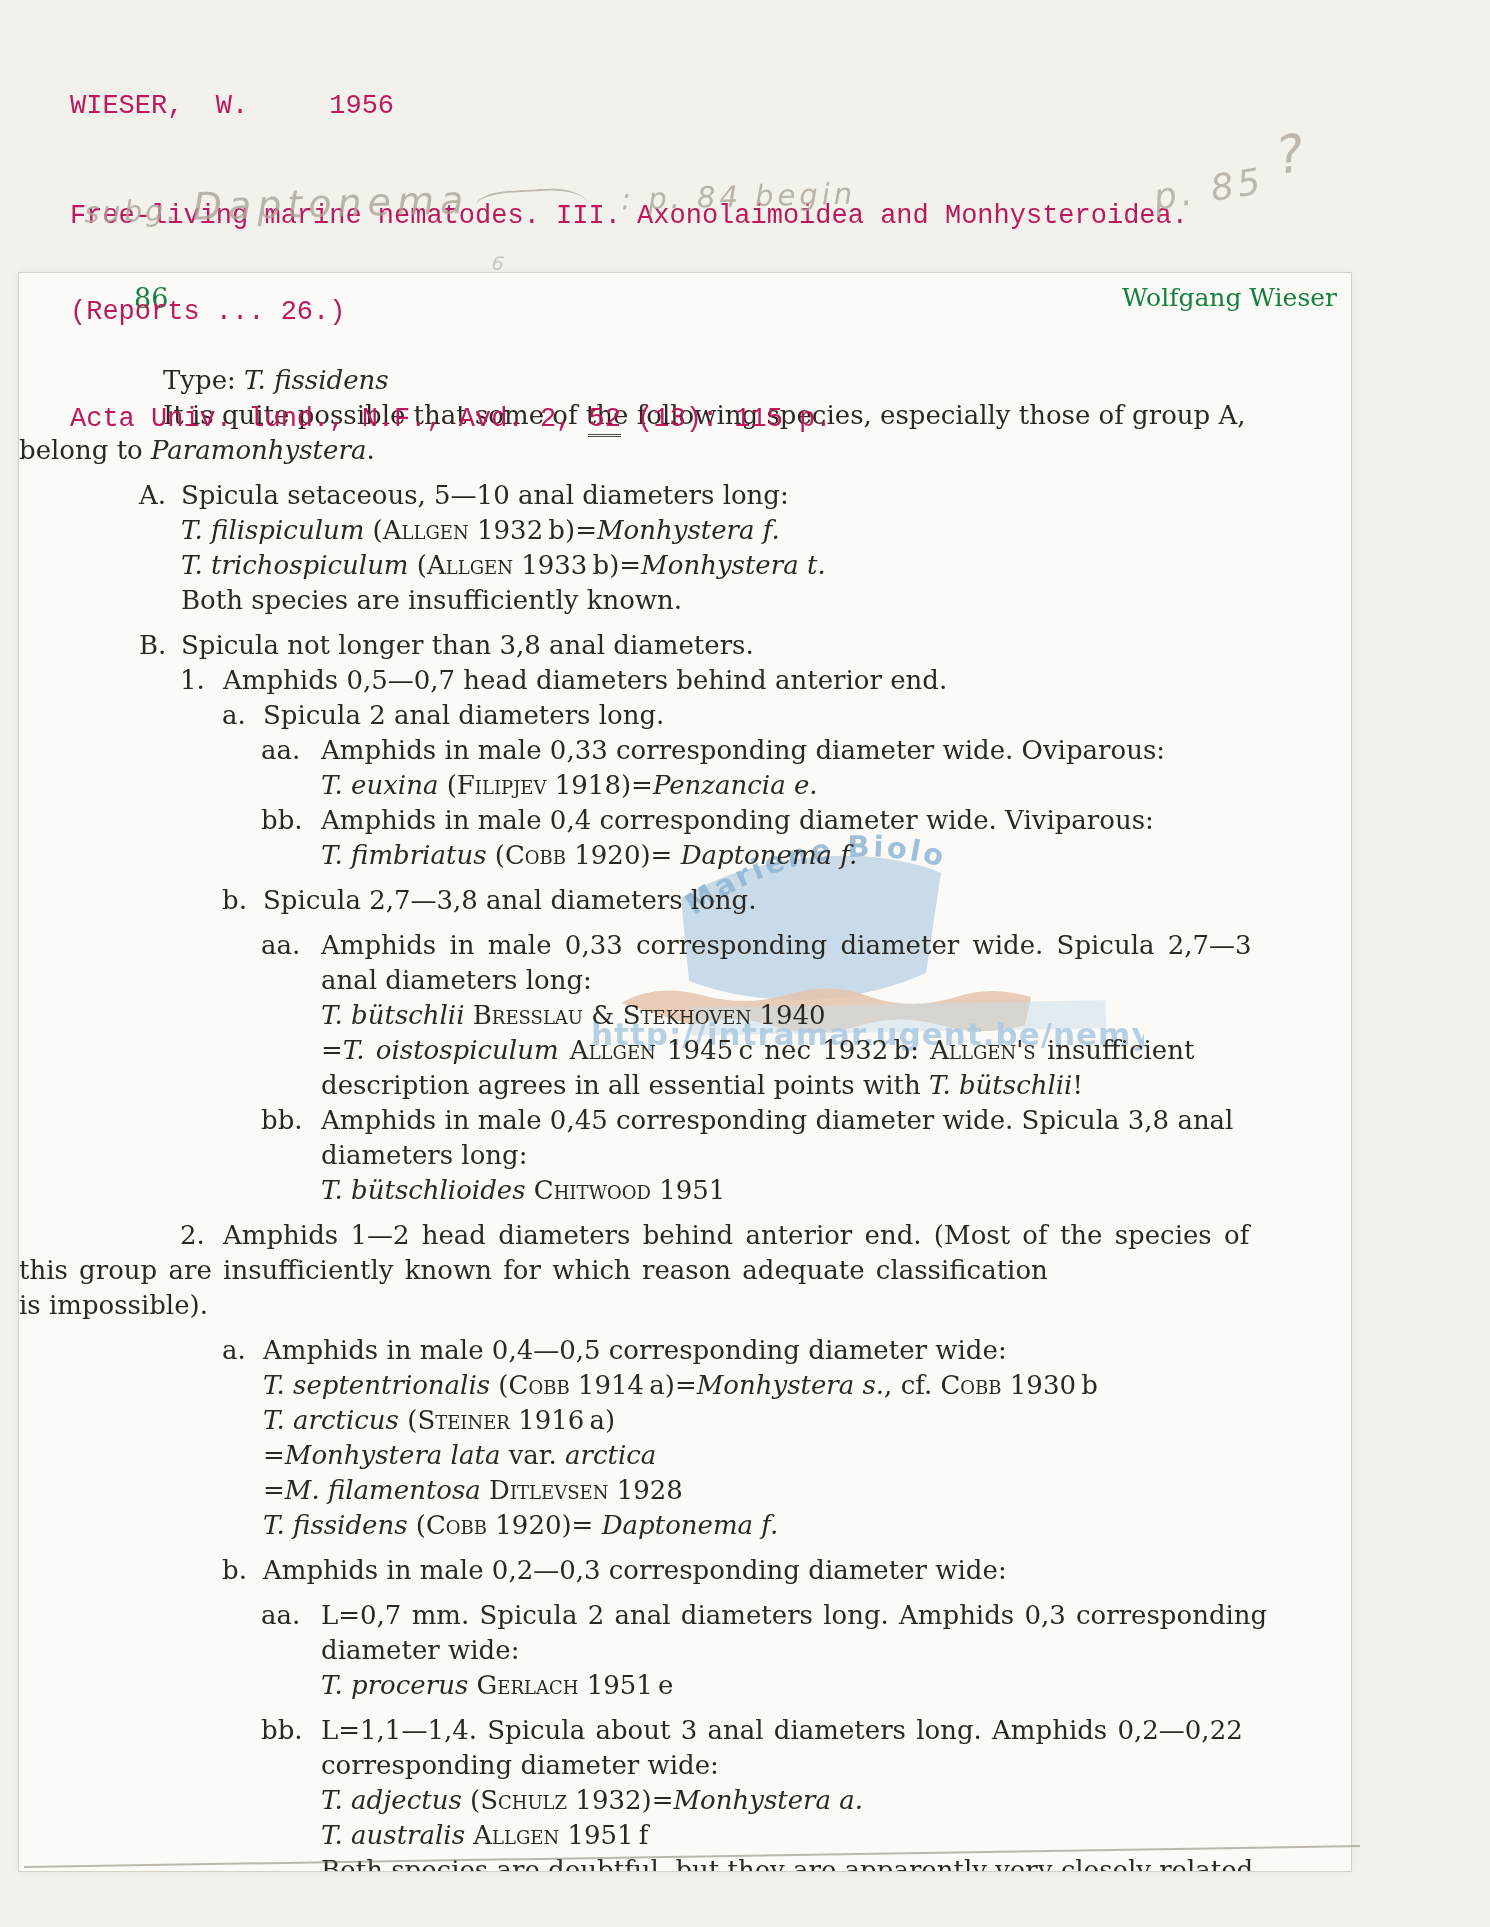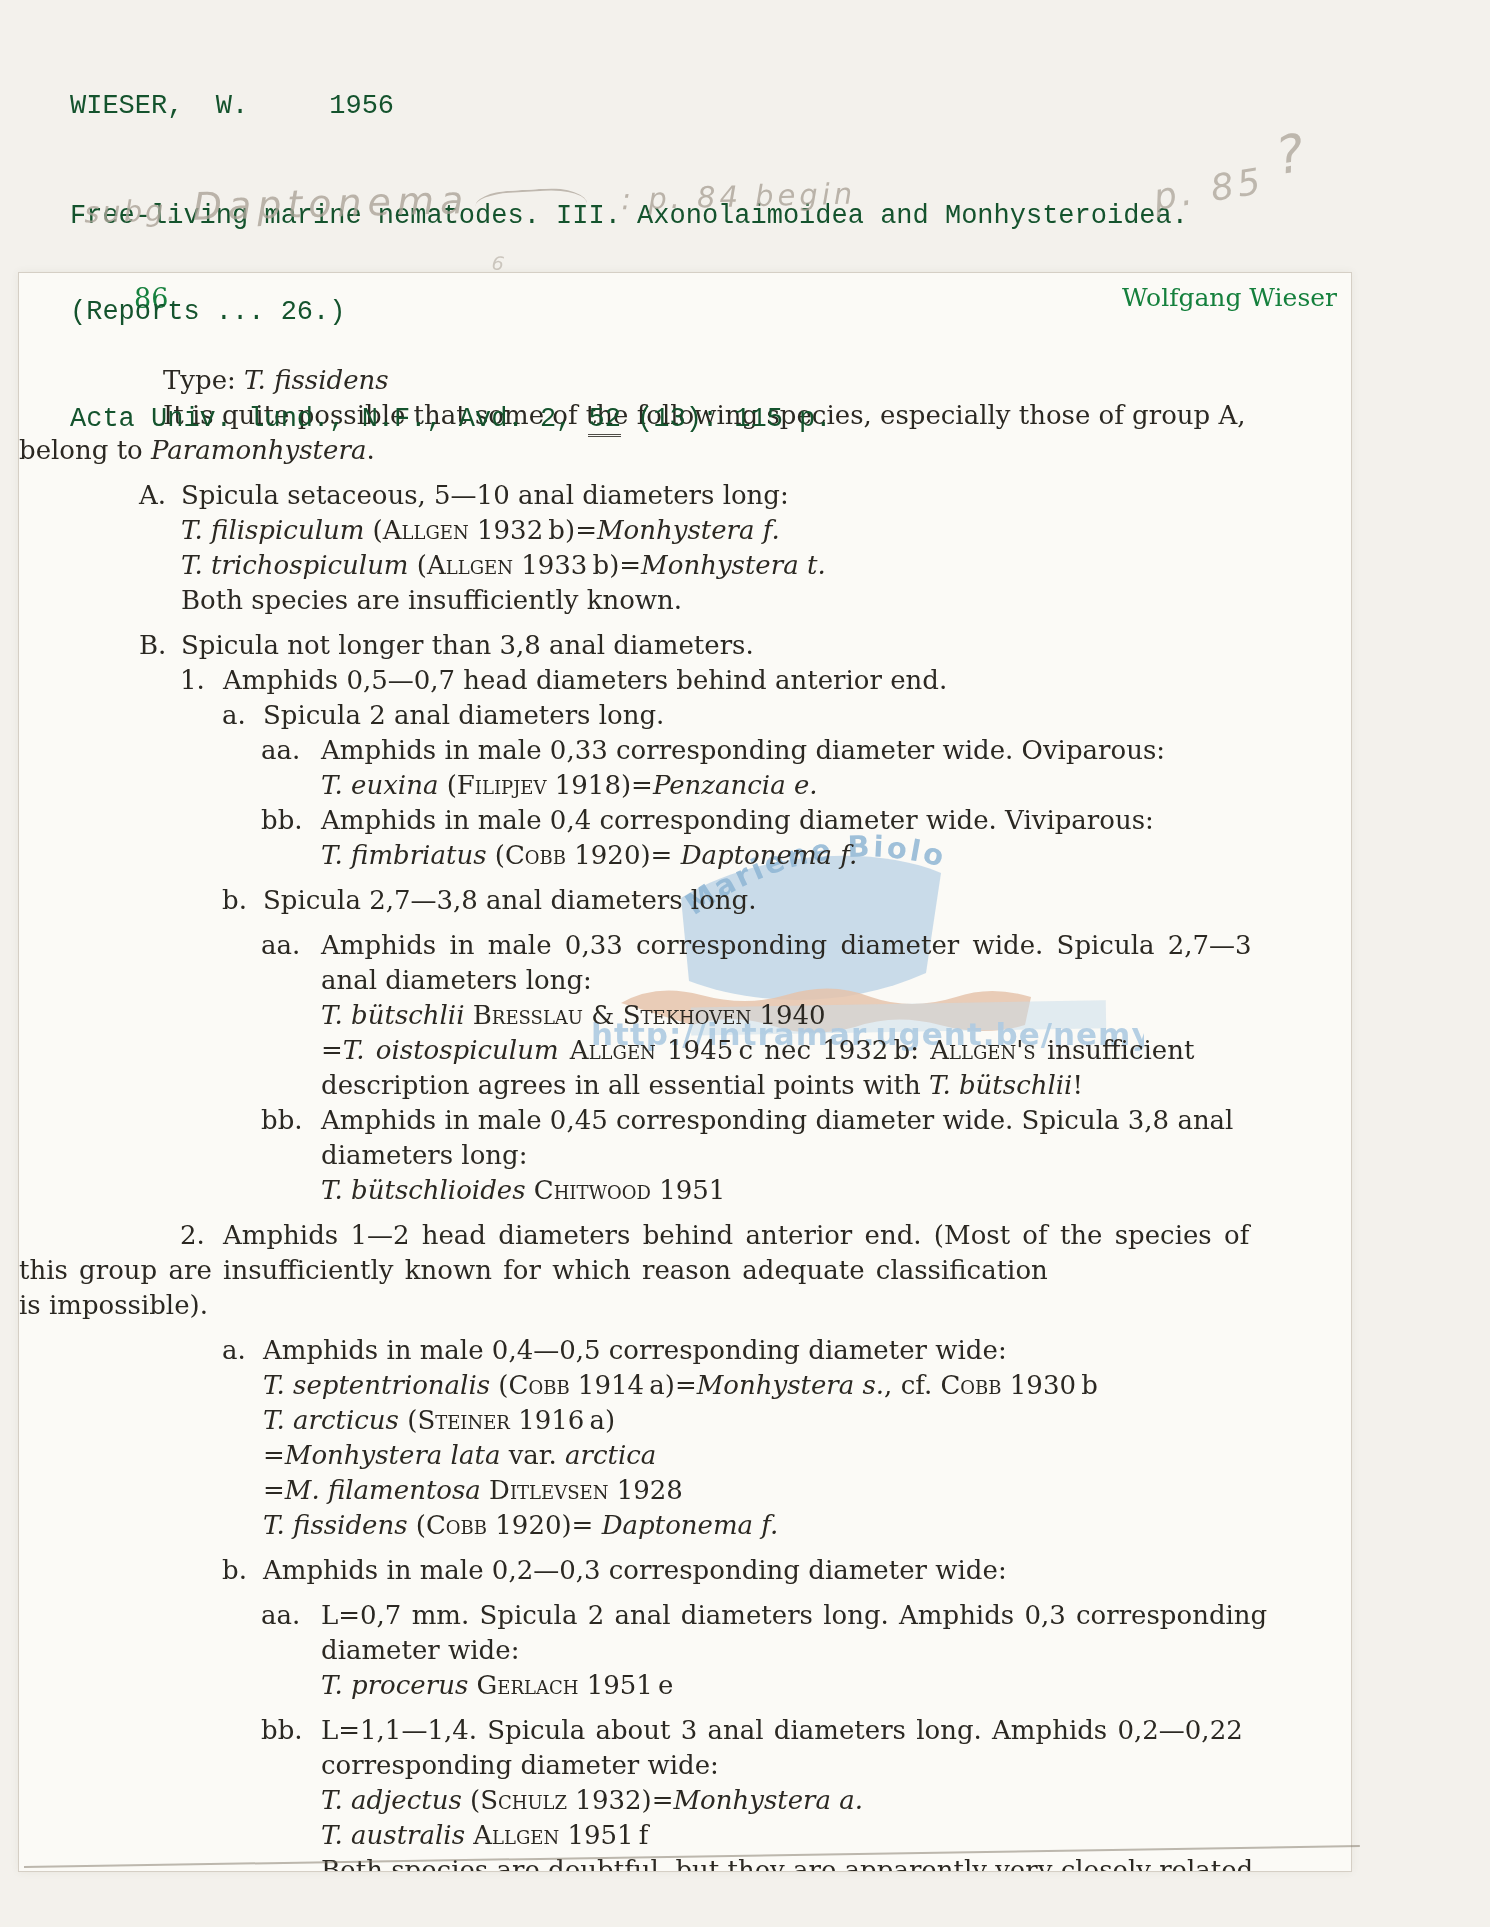--- a/index.html
+++ b/index.html
@@ -6,21 +6,21 @@
   body{
     width:1490px;height:1927px;position:relative;
     background:#f3f1ec;
     font-family:"DejaVu Serif",serif;
     overflow:hidden;
   }
   
   .typed{
     position:absolute;left:70px;top:26px;
     font-family:"Liberation Mono",monospace;
-    font-size:27px;color:#14532d;
+    font-size:27px;color:#be185d;
     white-space:pre;line-height:32px;
     z-index:3;
   }
   .typed .t-line1{margin-bottom:14px;}
   .typed .t-line4{margin-top:11px;}
   .typed .u{border-bottom:3px double #4f4c47;}
   
   .pencil{color:#aca499;font-family:"DejaVu Sans",sans-serif;font-style:italic;z-index:4;}
   .note-subg{
     position:absolute;left:84px;top:178px;

